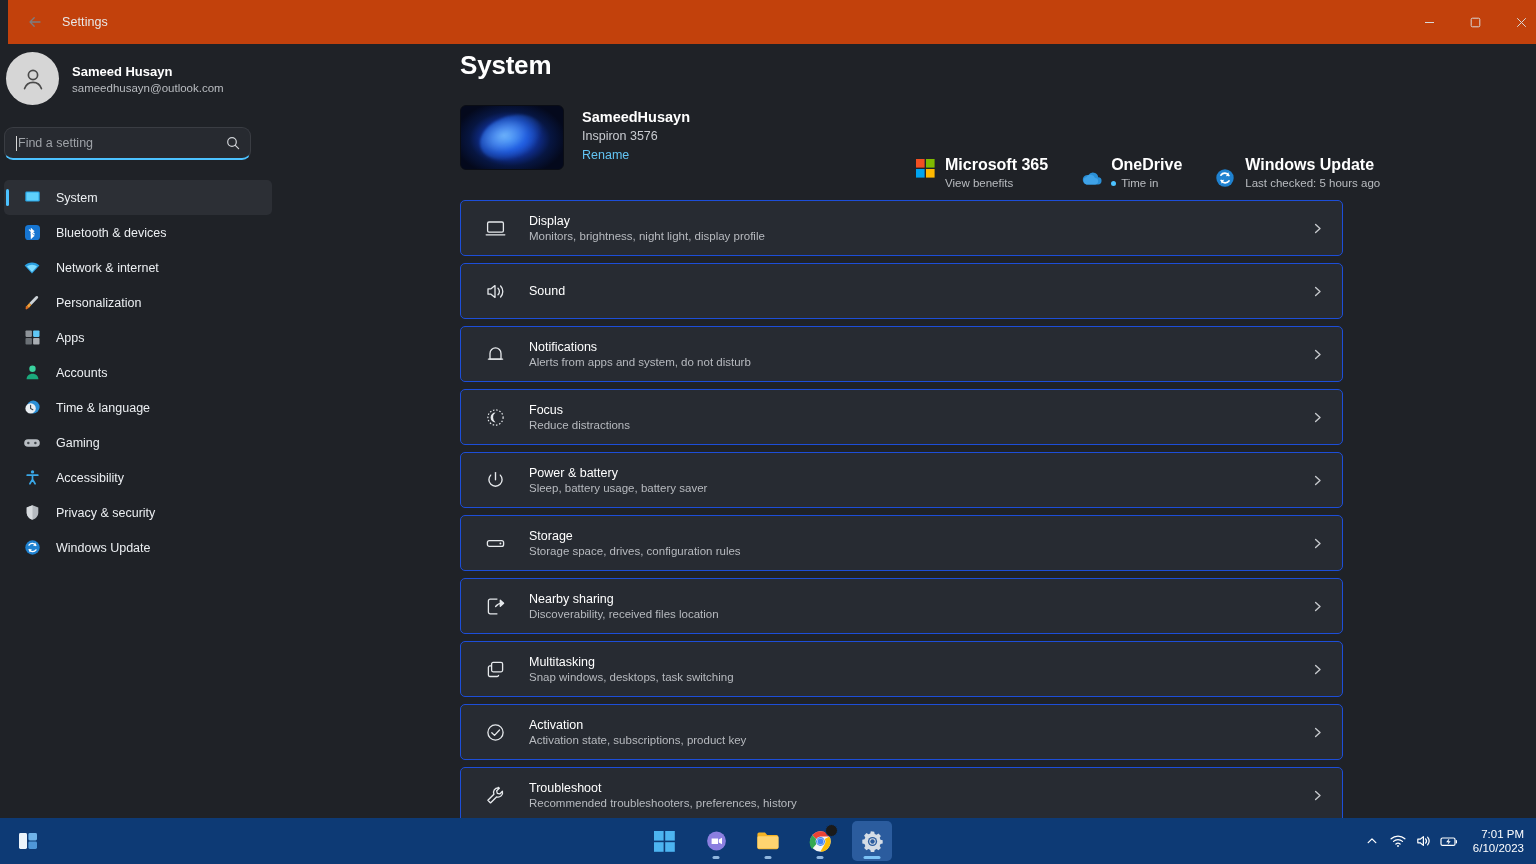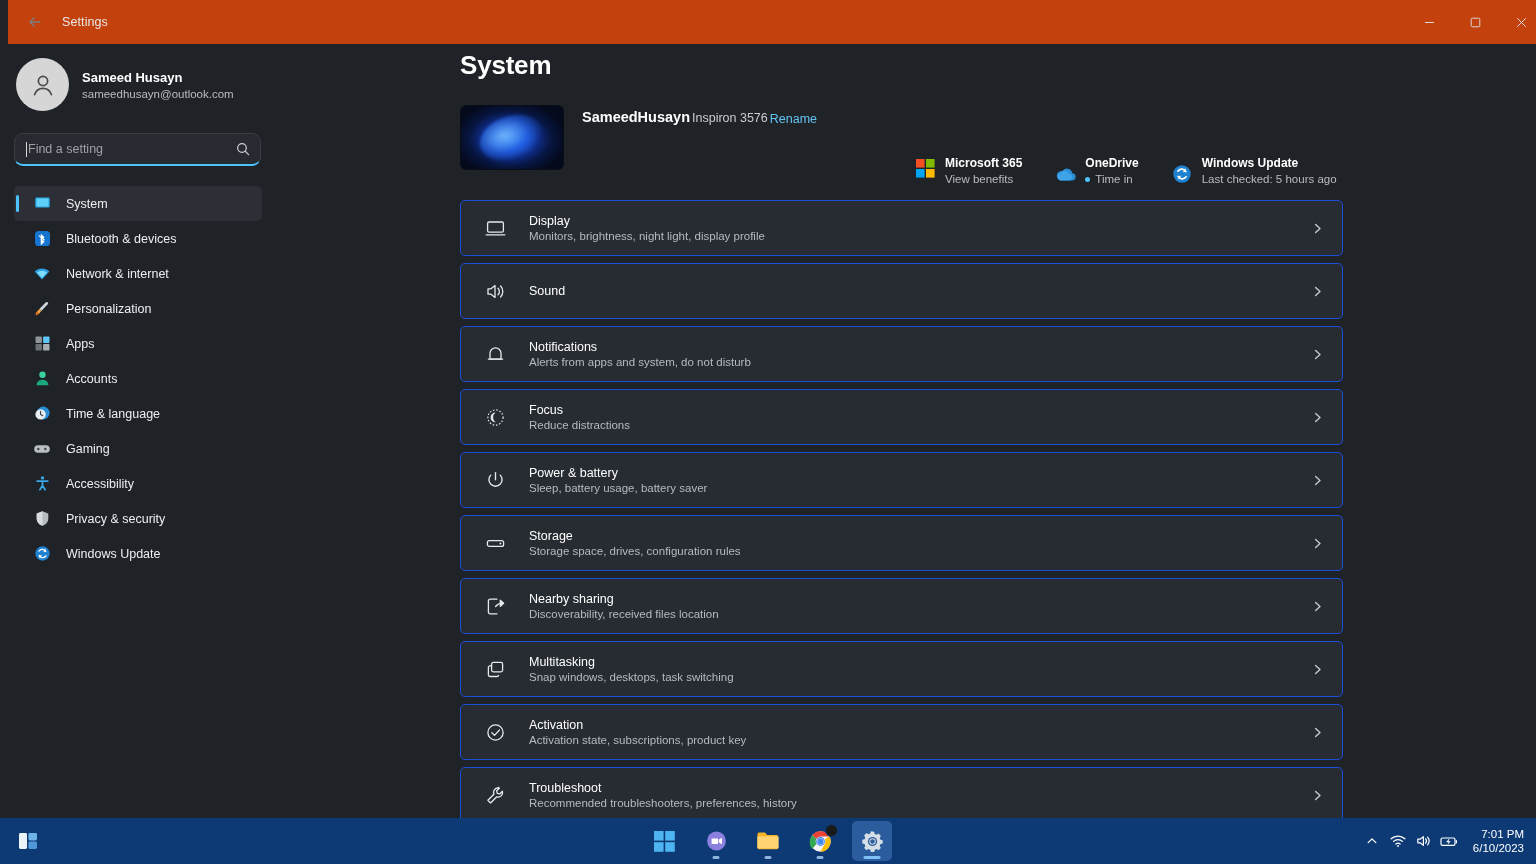--- a/index.html
+++ b/index.html
@@ -26,22 +26,22 @@
     font-size:12.5px; color:#e8e8e8; margin-left:8px; letter-spacing:.1px;
   }
   .win-controls { position:absolute; right:0; top:0; height:44px; display:flex; }
   .win-btn {
     width:46px; height:44px; display:flex; align-items:center; justify-content:center;
     color:#d8d8d8;
   }
 
   
   .sidebar {
-    position:absolute; left:0; top:46px; width:276px; height:774px;
-    padding:0 14px;
+    position:absolute; left:0; top:40px; width:276px; height:774px;
+    padding:0 4px;
   }
   .profile { display:flex; align-items:center; gap:13px; padding:12px 2px 0 2px; }
   .avatar {
     width:53px; height:53px; border-radius:50%; background:#d6d6d6;
     display:flex; align-items:center; justify-content:center; flex:none;
   }
   .profile-text { display:flex; flex-direction:column; gap:3px; overflow:hidden; }
   .profile-name { font-size:13px; font-weight:bold; color:#ffffff; }
   .profile-email { font-size:11.5px; color:#b9bcc0; }
 
@@ -89,34 +89,34 @@
     width:104px; height:65px; border-radius:6px; flex:none;
     background:radial-gradient(ellipse 55% 60% at 48% 52%, #2f7ff0 0%, #1b4fd0 28%, #0e2a82 52%, #071642 72%, #04091c 100%);
     border:1px solid #0a0d15; position:relative; overflow:hidden;
   }
   .device-thumb::after{
     content:""; position:absolute; left:18%; top:16%; width:64%; height:68%;
     background:radial-gradient(ellipse at 40% 40%, rgba(120,190,255,.85), rgba(40,110,240,.5) 45%, rgba(10,30,110,0) 72%);
     filter:blur(1px); border-radius:50%;
     transform:rotate(-18deg);
   }
-  .device-info { margin-left:18px; display:flex; flex-direction:row; gap:2px; padding-top:4px; }
+  .device-info { margin-left:18px; display:flex; flex-direction:column; gap:2px; padding-top:4px; }
   .device-name { font-size:14.5px; font-weight:bold; color:#ffffff; }
   .device-model { font-size:12.5px; color:#c9ccd1; margin-top:2px; }
   .device-rename { font-size:12.5px; color:#62c3f2; margin-top:3px; }
 
   .statusrow {
     position:absolute; left:638px; top:112px;
     display:flex; align-items:flex-start; gap:0px;
   }
   .status-item { display:flex; align-items:flex-start; gap:9px; }
   .status-item + .status-item { margin-left:32px;align-items:flex-end; }
   .status-ico { width:22px; height:22px; flex:none; display:flex; align-items:center; justify-content:center; margin-top:1px; }
   .status-text { display:flex; flex-direction:column; gap:3px; }
-  .status-title { font-size:12px; font-weight:bold; color:#ffffff; white-space:nowrap; }
+  .status-title { font-size:16px; font-weight:bold; color:#ffffff; white-space:nowrap; }
   .status-sub { font-size:11.5px; color:#b9bcc0; white-space:nowrap; display:flex; align-items:center; gap:5px; }
   .blue-dot { width:5px; height:5px; border-radius:50%; background:#4cc2ff; display:inline-block; flex:none; }
 
   .cards { margin:30px 0 0 184px; width:883px; display:flex; flex-direction:column; gap:7px; }
   .card {
     height:56px; background:#272b32; border:1px solid #1d4ed8; border-radius:5px;
     display:flex; align-items:center; padding:0 18px 0 21px;
   }
   .card-ico { width:26px; height:26px; flex:none; display:flex; align-items:center; justify-content:center; color:#e6e9ec; margin-right:21px; }
   .card-text { display:flex; flex-direction:column; gap:2px; flex:1; }

